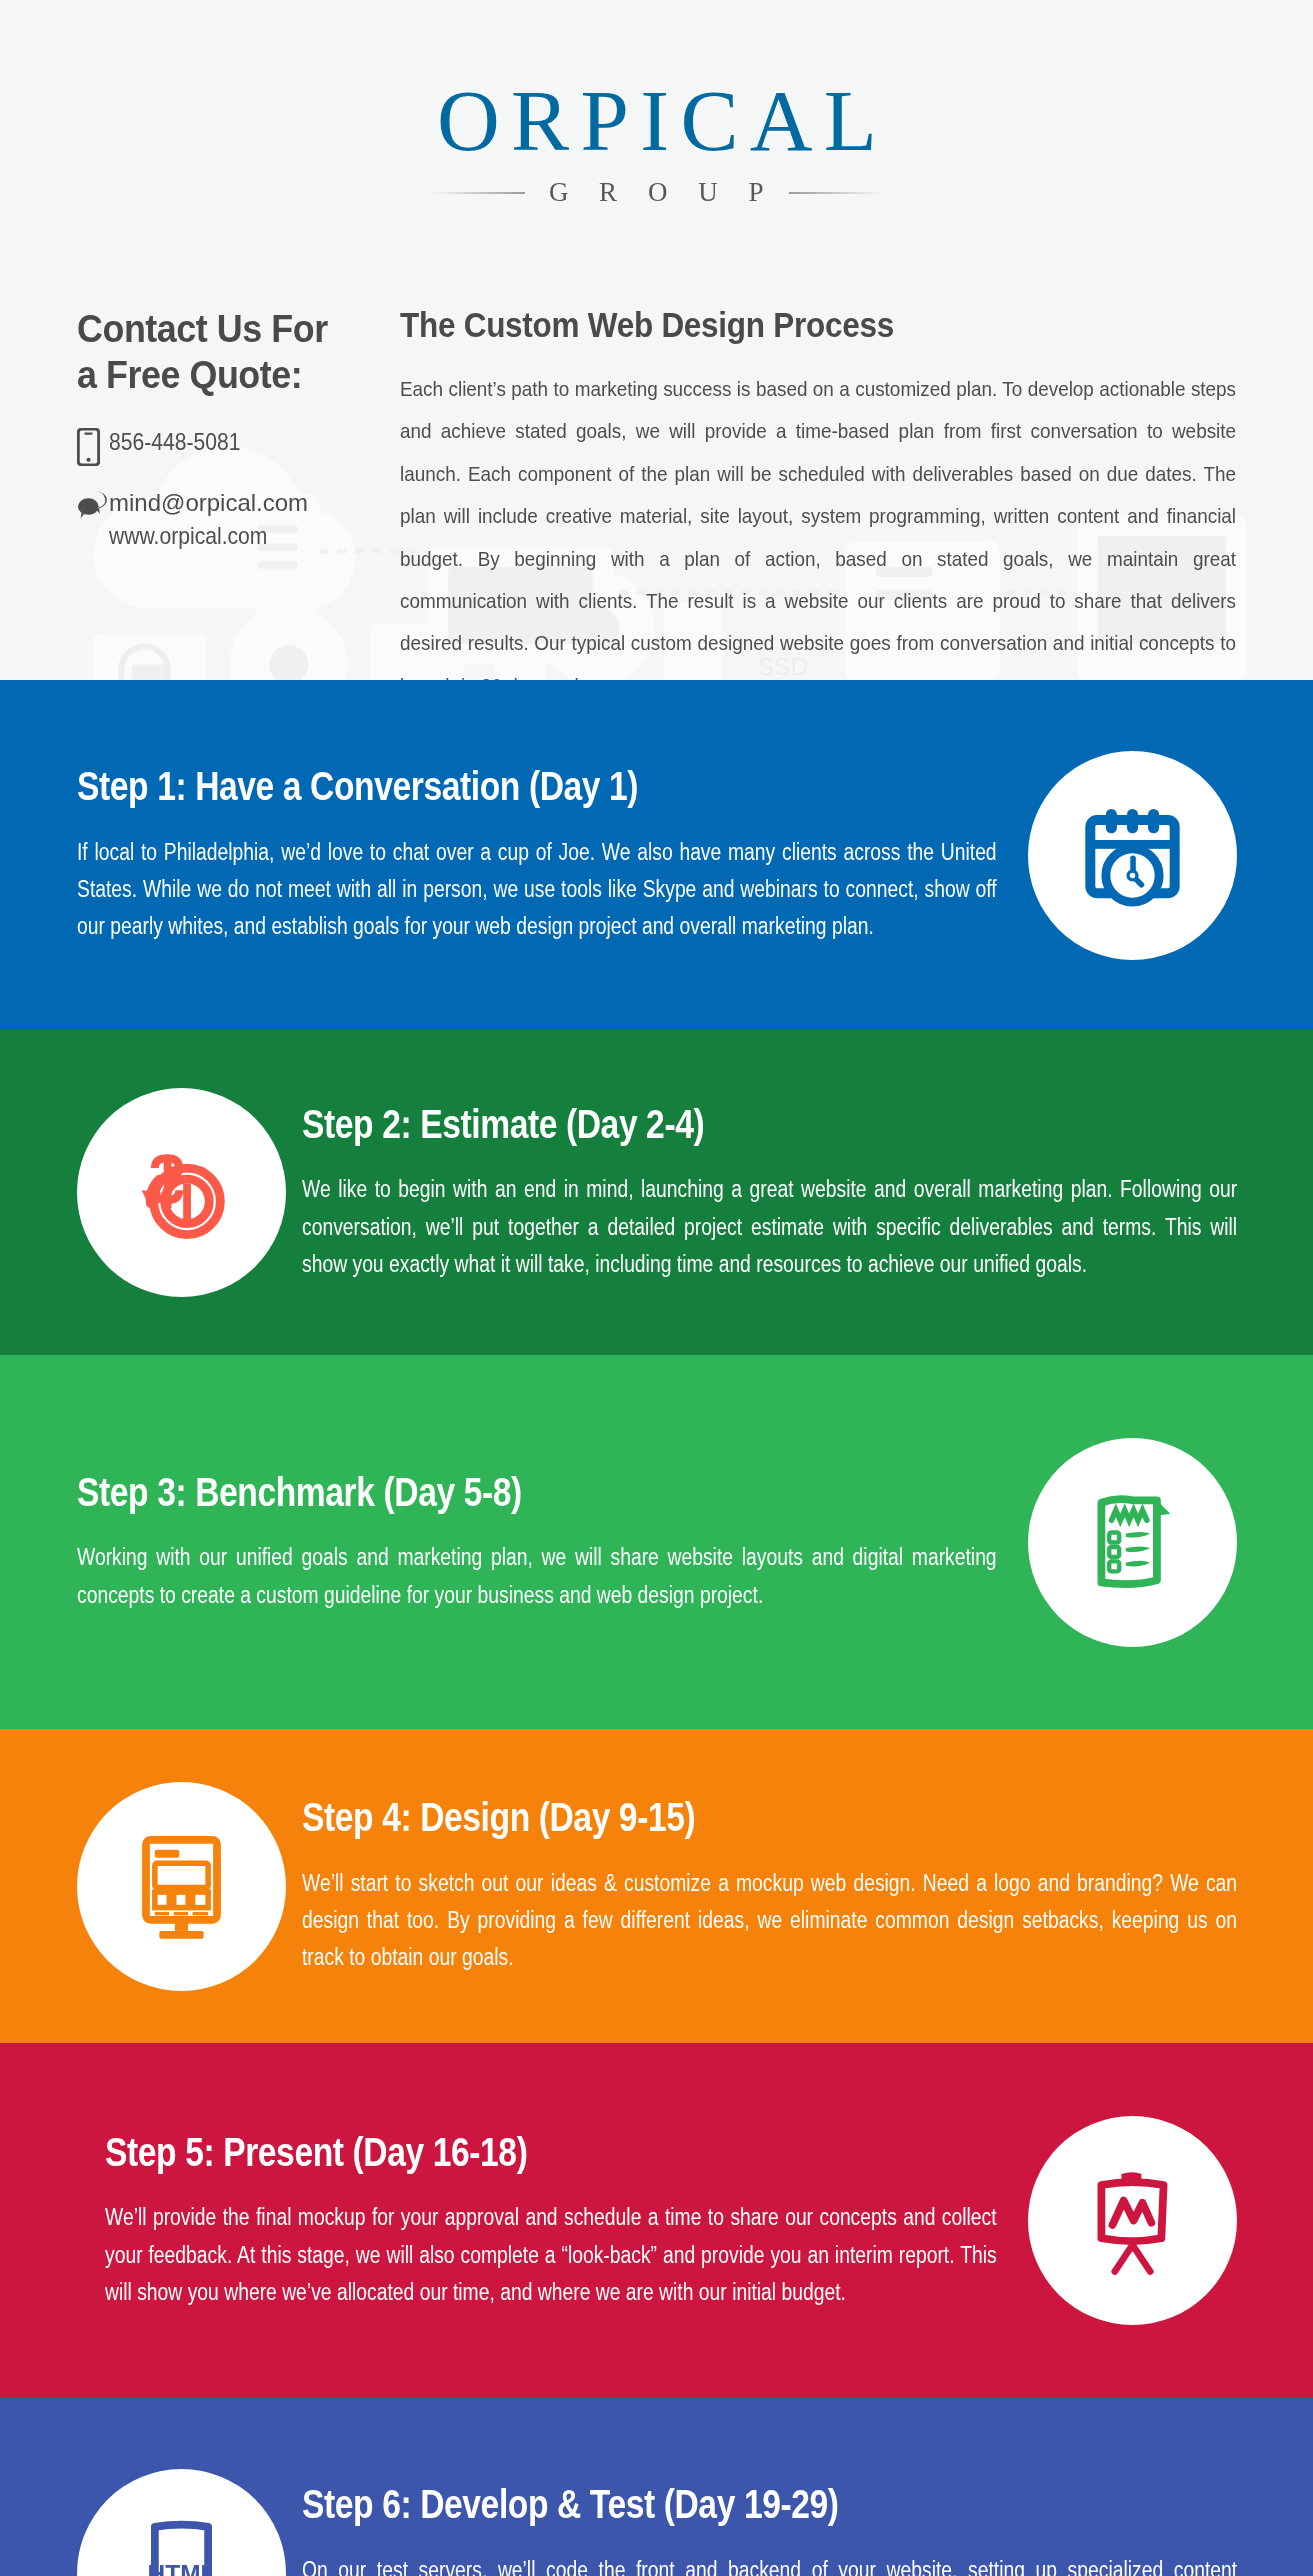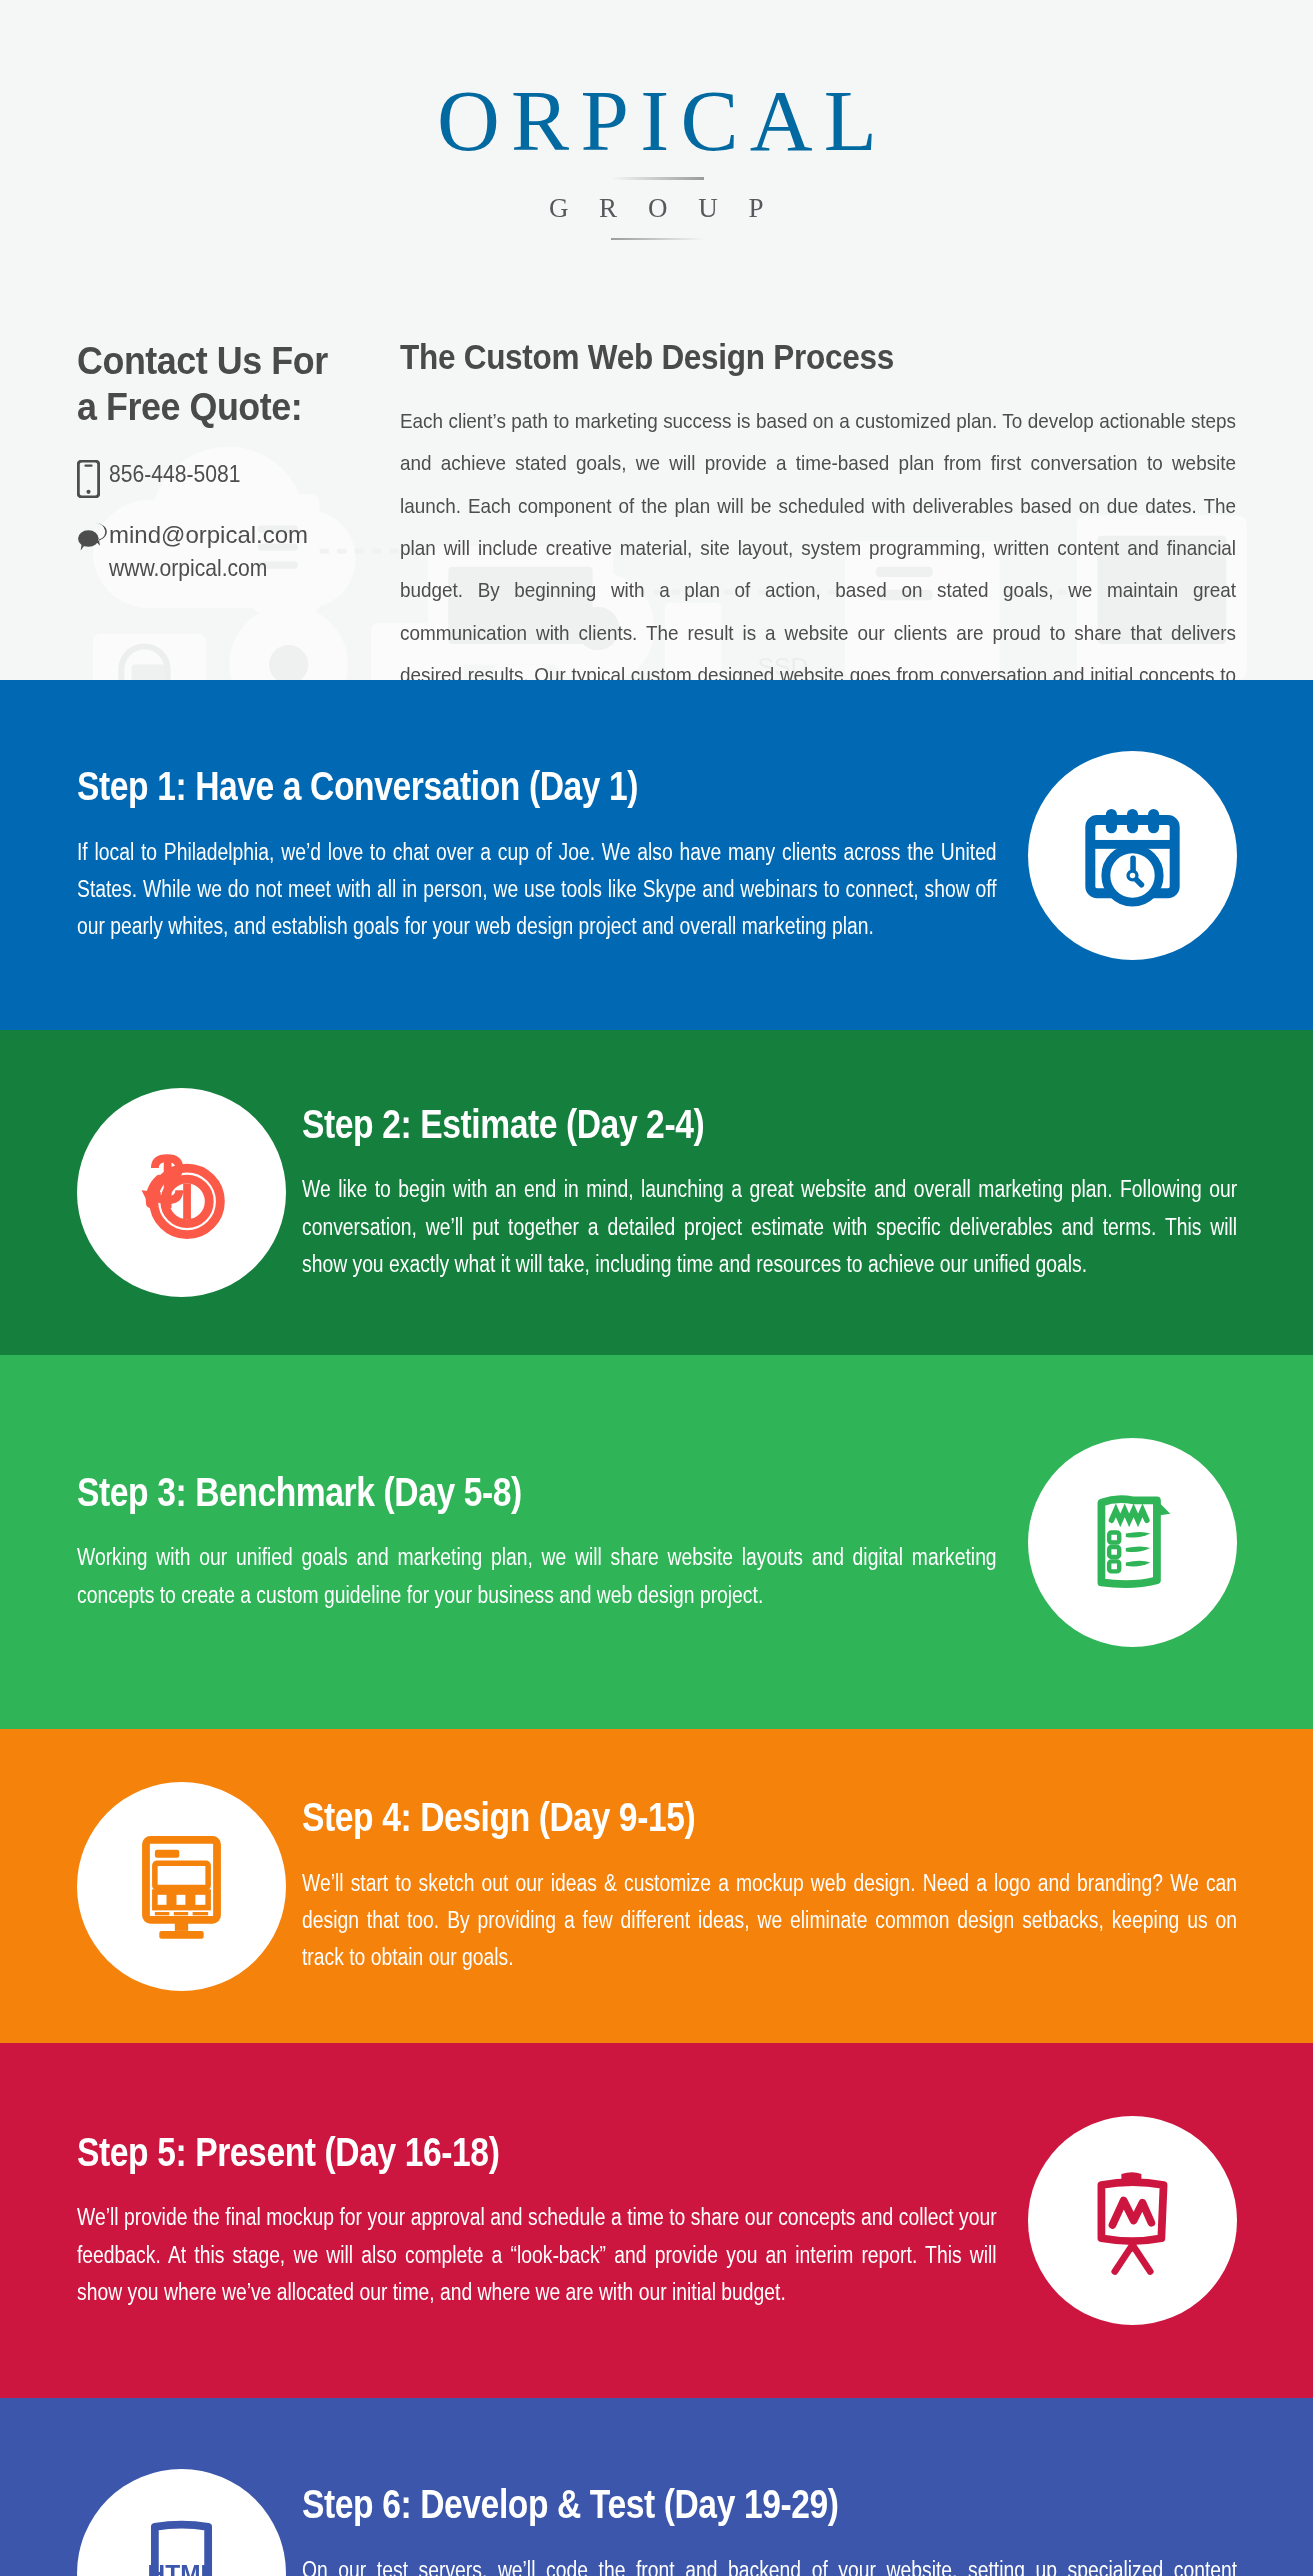--- a/index.html
+++ b/index.html
@@ -33,21 +33,21 @@
     font-size:87px;
     letter-spacing:11.3px;
     color:#0369a1;
     line-height:1;
     font-weight:400;
     display:block;
     margin-left:11.3px;
   }
   .logo-sub-row {
     display:flex; align-items:center; justify-content:center;
-    gap:13.4px; margin-top:13.4px;flex-direction:column;
+    gap:13.4px; margin-top:13.4px;
   }
   .logo-rule {
     width:93px; height:2.6px;
     background:linear-gradient(90deg, rgba(170,170,170,0) 0%, #9b9b9b 100%);
   }
   .logo-rule.right {
     background:linear-gradient(90deg, #9b9b9b 0%, rgba(170,170,170,0) 100%);
   }
   .logo-group {
     font-family:"Liberation Serif", serif;
@@ -348,21 +348,21 @@
                 <rect x="60" y="79" width="14" height="3"></rect>
             </g>
             <rect x="44" y="80" width="12" height="10" fill="#f5820b"></rect>
             <rect x="30" y="90" width="40" height="7" rx="2" fill="#f5820b"></rect>
           </svg>
         </span>
       </div>
     </div>
   </section>
 
-  <section class="band left-text" style="background:#cd163f;height:355px;">
+  <section class="band left-text" style="background:#cd163f;height:355px;padding-left:28px;">
     <div class="band-inner">
       <div class="band-text">
         <div class="band-title">Step 5: Present (Day 16-18)</div>
         <div class="band-body">We’ll provide the final mockup for your approval and schedule a time to share our concepts and collect your feedback. At this stage, we will also complete a “look-back” and provide you an interim report. This will show you where we’ve allocated our time, and where we are with our initial budget.</div>
       </div>
       <div class="icon-circle">
         <span>
           <svg viewBox="0 0 100 100" aria-hidden="true">
             <path d="M40 8 q10 -3 18 0 l0 10 l-18 0z" fill="#cd163f"></path>
             <path d="M22 18 q28 -5 56 0 l-2 48 q-26 5 -54 0z" fill="none" stroke="#cd163f" stroke-width="7" stroke-linejoin="round"></path>

